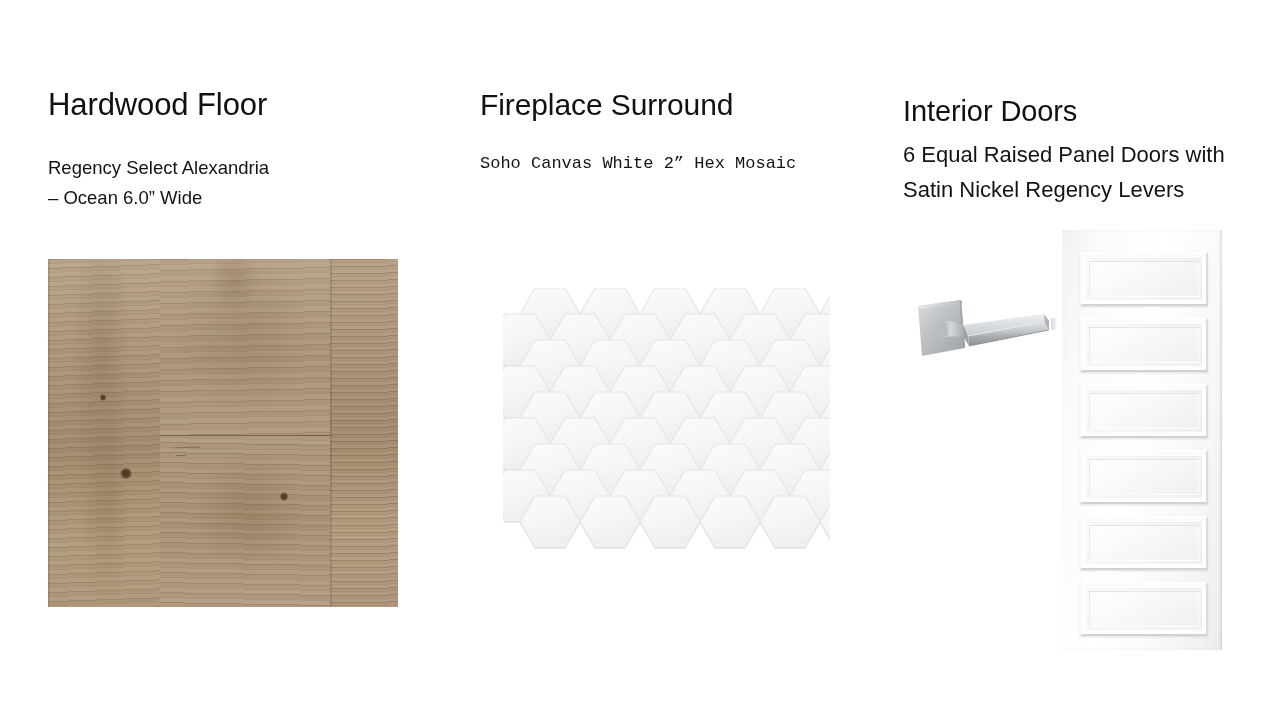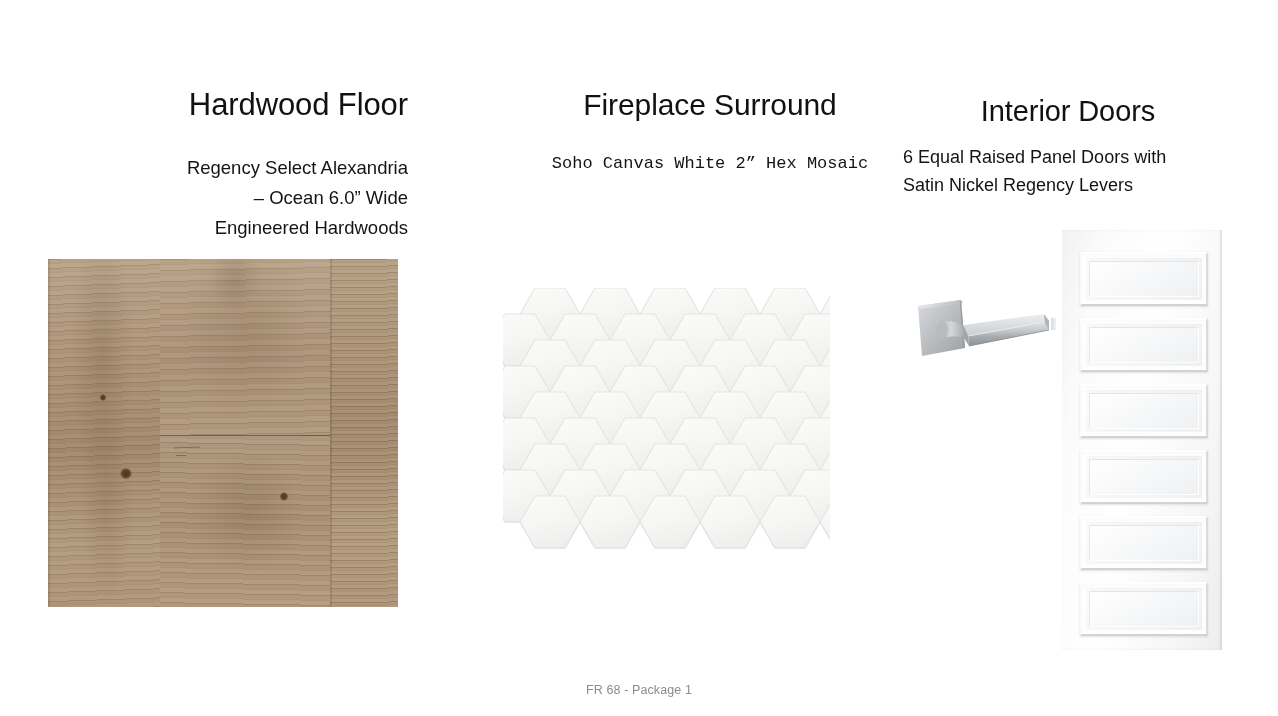--- a/index.html
+++ b/index.html
@@ -5,37 +5,37 @@
   html,body{margin:0;padding:0;}
   body{
     width:1278px;height:716px;background:#ffffff;overflow:hidden;position:relative;
     font-family:"Liberation Sans","DejaVu Sans",sans-serif;color:#1a1a1a;
     -webkit-font-smoothing:antialiased;
   }
   .slide{position:absolute;inset:0;background:#fff;}
 
   
   .col{position:absolute;}
-  #col-hardwood{left:48px;top:88px;width:360px;text-align:right;}
-  #col-fireplace{left:510px;top:88px;width:400px;text-align:center;}
+  #col-hardwood{left:48px;top:88px;width:360px;}
+  #col-fireplace{left:480px;top:88px;width:400px;}
   #col-doors{left:903px;top:95px;width:330px;}
 
   .heading{
     font-size:31px;font-weight:400;line-height:1.12;letter-spacing:-0.1px;
     color:#111;white-space:nowrap;
   }
   #col-fireplace .heading{font-size:30px;}
-  #col-doors .heading{font-size:29px;text-align:center;}
+  #col-doors .heading{font-size:29px;}
 
   .subtext{
     font-size:18.5px;font-weight:400;line-height:1.62;color:#141414;
   }
   #col-hardwood .subtext{margin-top:30px;}
   #col-fireplace .subtext{margin-top:28px;font-size:17px;white-space:nowrap;font-family:Liberation Mono, monospace;}
-  #col-doors .subtext{margin-top:17px;font-size:18px;line-height:1.55;}
+  #col-doors .subtext{margin-top:11px;font-size:22px;line-height:1.55;}
 
   
   #hardwood-swatch{
     position:absolute;left:48px;top:259px;width:350px;height:348px;
     overflow:hidden;background:#a98f72;
   }
   .plank{position:absolute;top:0;bottom:0;overflow:hidden;}
   
   #plank1{left:0;width:112px;
     background:
@@ -148,21 +148,20 @@
 </head>
 <body>
 
 <div class="slide">
 
   <div class="col" id="col-hardwood">
     <div class="heading">Hardwood Floor</div>
     <div class="subtext">
       <div>Regency Select Alexandria</div>
       <div>– Ocean 6.0” Wide</div>
-      <div>Engineered Hardwoods</div>
     </div>
   </div>
 
   <div id="hardwood-swatch">
     <div class="plank" id="plank1"></div>
     <div class="plank" id="plank2">
       <div class="half" id="p2top"></div>
       <div class="half" id="p2bot"></div>
       <div id="p2seam"></div>
     </div>
@@ -326,15 +325,14 @@
   <div id="door">
     <div id="door-hinge"></div>
     <div class="panel" id="panel1"></div>
     <div class="panel" id="panel2"></div>
     <div class="panel" id="panel3"></div>
     <div class="panel" id="panel4"></div>
     <div class="panel" id="panel5"></div>
     <div class="panel" id="panel6"></div>
   </div>
 
-  <div id="footer">FR 68 - Package 1</div>
 
 </div>
 
 </body></html>

